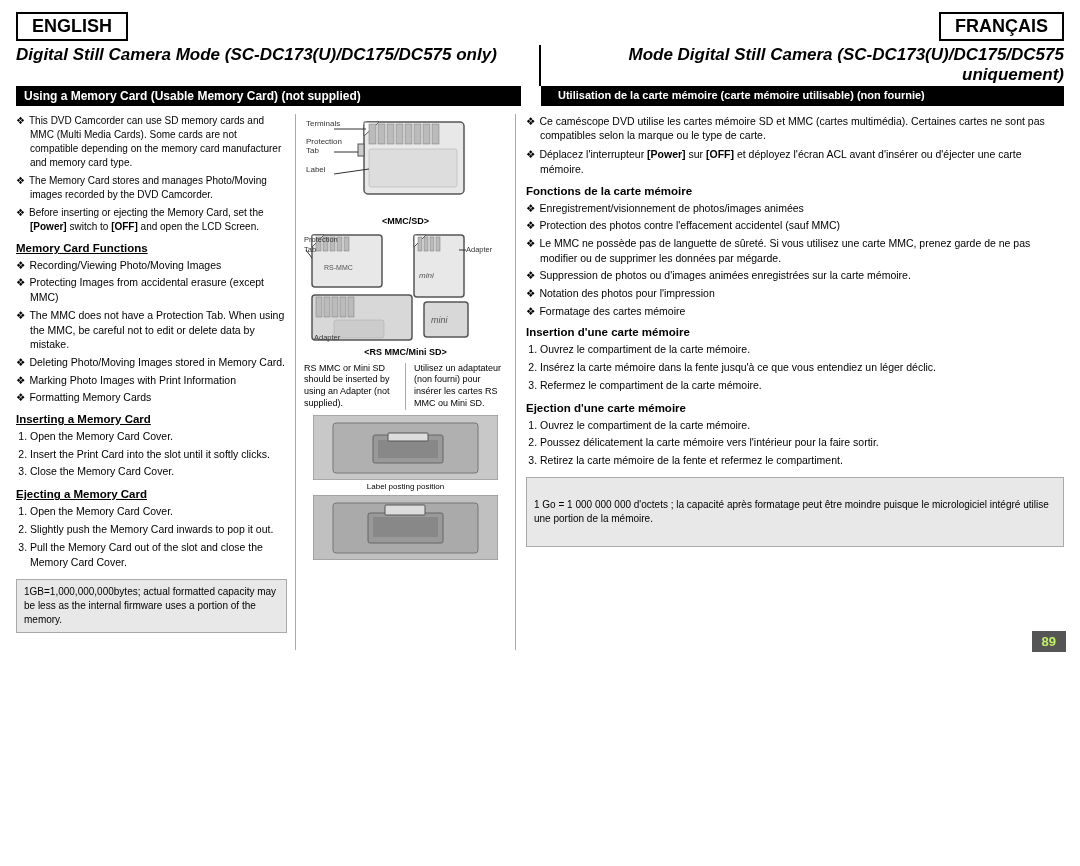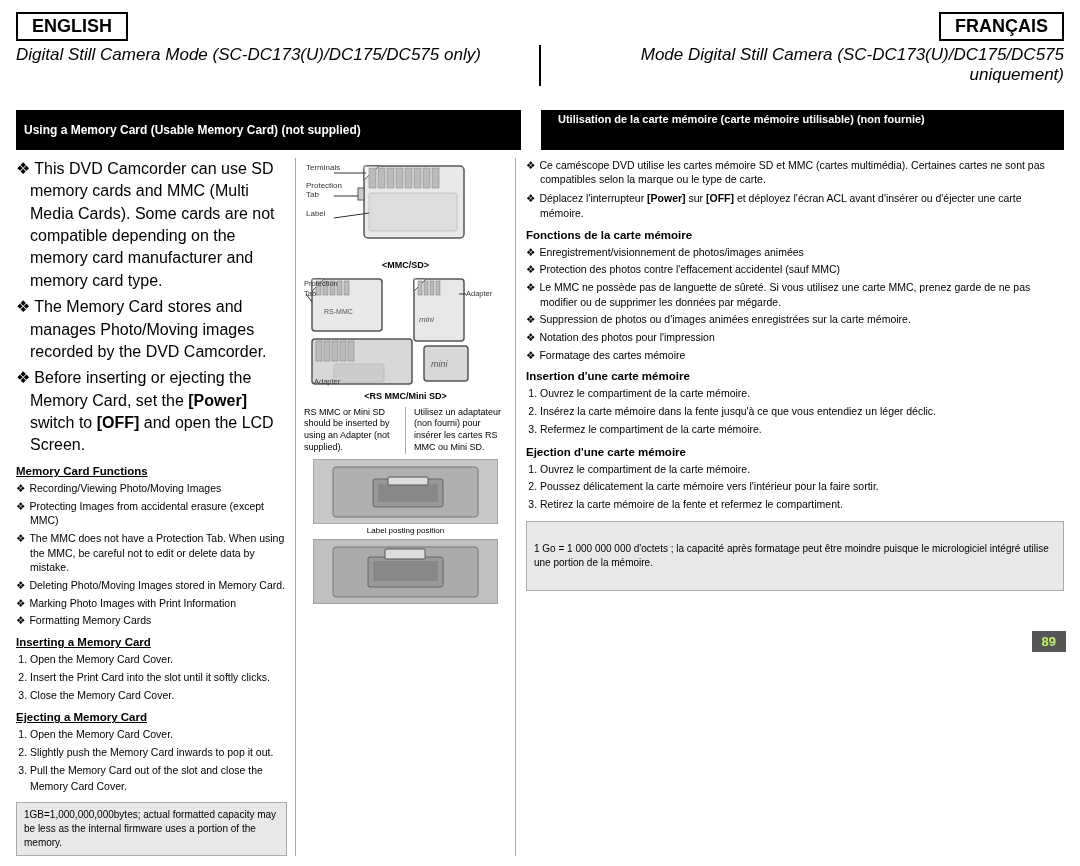--- a/index.html
+++ b/index.html
@@ -29,40 +29,40 @@
     .lang-box {
       border: 2px solid #000;
       padding: 2px 14px;
       font-size: 18px;
       font-weight: bold;
     }
     
     .title-row {
       display: flex;
       font-size: 17px;
-      font-weight: normal;
+      font-weight: bold;
       font-style: italic;
-      margin-bottom: 24px;
+      margin-bottom: 0;
       line-height: 1.2;
     }
     .title-left { flex: 1; }
     .title-divider { width: 2px; background: #000; margin: 0 6px; }
     .title-right { flex: 1; text-align: right; }
     
     .section-header {
       display: flex;
       margin-bottom: 8px;
     }
     .section-header-left {
       flex: 1;
       background: #000;
       color: #fff;
       font-weight: bold;
       font-size: 12px;
-      padding: 13px 8px;
+      padding: 3px 8px;
       margin-right: 17px;
     }
     .section-header-right {
       flex: 1;
       background: #000;
       color: #fff;
       font-weight: bold;
       font-size: 11px;
       padding: 3px 17px;
       margin-left: 3px;
@@ -85,21 +85,21 @@
       display: flex;
       flex-direction: column;
       align-items: center;
     }
     .right-col {
       flex: 1;
       padding-left: 10px;
     }
     
     .intro-bullets {
-      font-size: 16px;
+      font-size: 10px;
       margin-bottom: 8px;
       line-height: 1.4;
     }
     .intro-bullets p { margin-bottom: 4px; padding-left: 14px; text-indent: -14px; }
     .diamond { margin-right: 4px; }
     .subsection-title {
       font-weight: bold;
       font-size: 11.5px;
       margin-bottom: 4px;
       text-decoration: underline;

